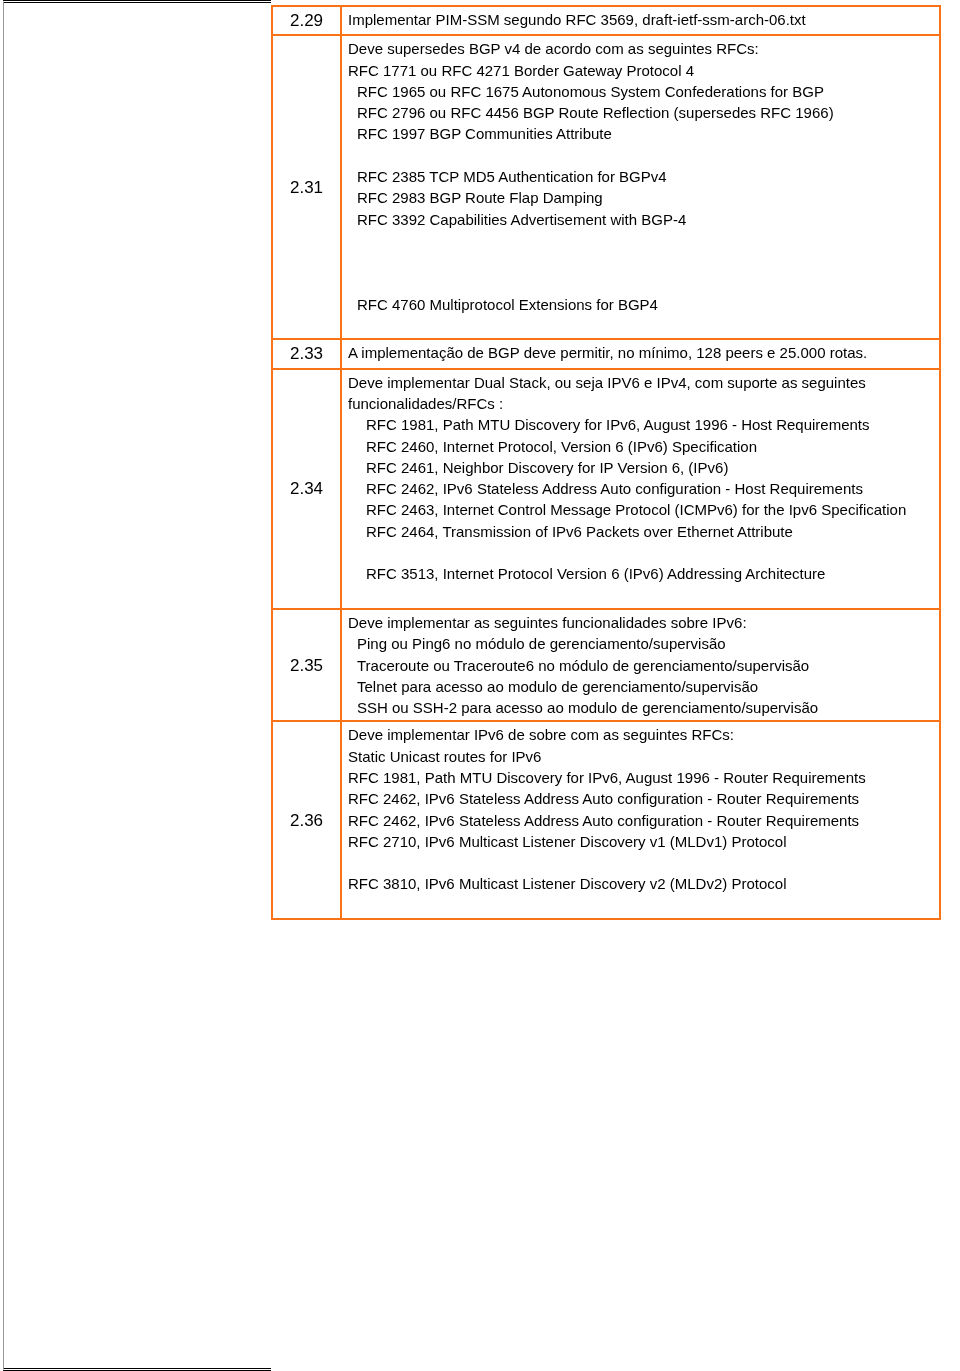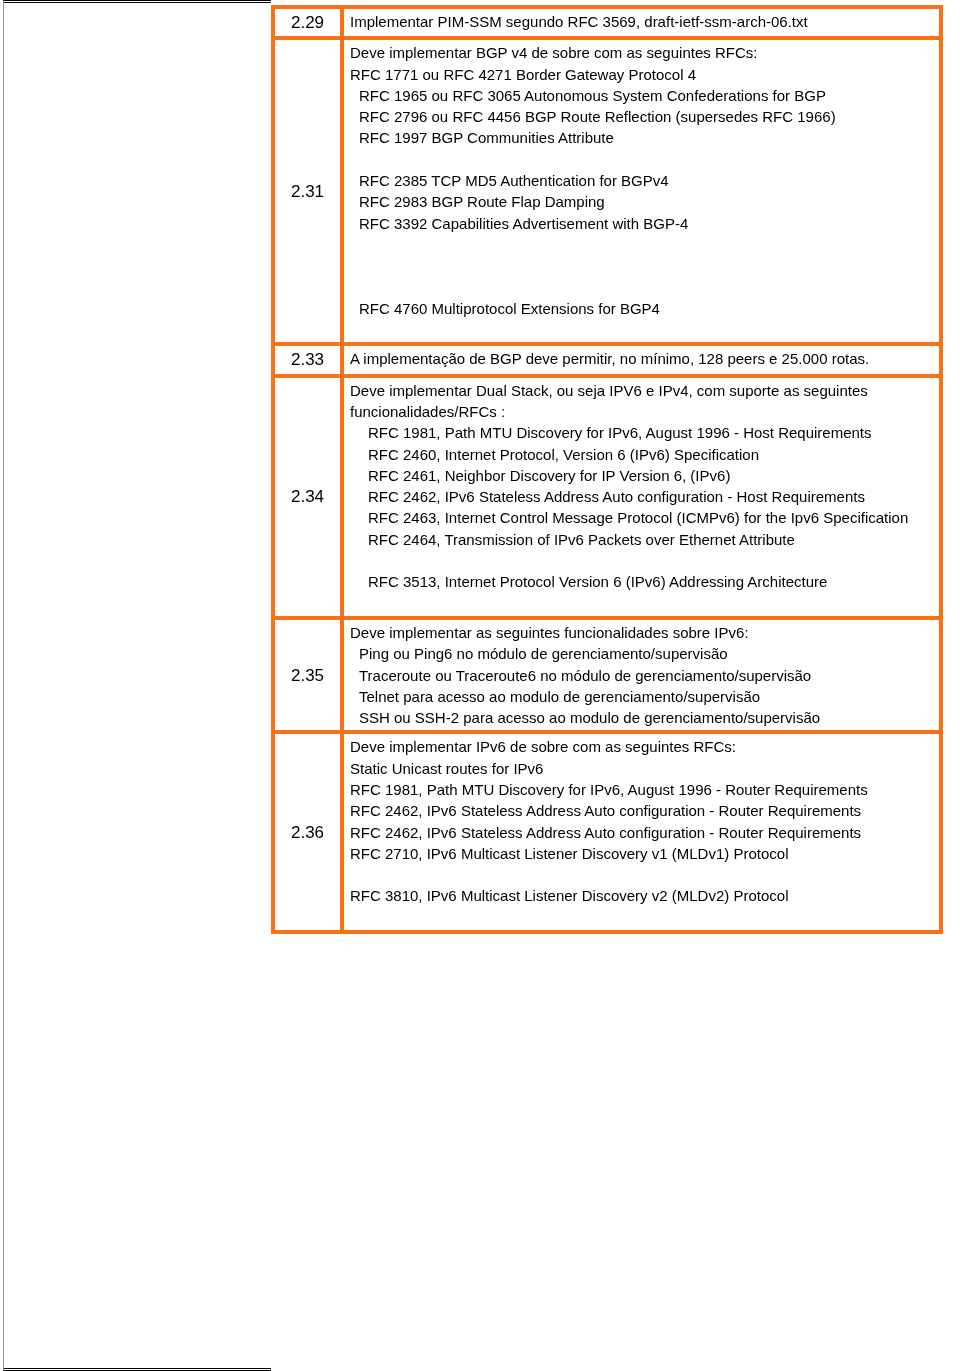--- a/index.html
+++ b/index.html
@@ -38,21 +38,21 @@
   
   .req-table {
     position: absolute;
     left: 271px;
     top: 5px;
     width: 668px;
     border-collapse: collapse;
     table-layout: fixed;
   }
   .req-table td {
-    border: 4px solid #f97316;
+    border: 2px solid #f97316;
     vertical-align: top;
     padding: 0;
     background: #fff;
   }
   .req-table td.id-cell {
     width: 69px;
     text-align: center;
     vertical-align: middle;
     font-size: 17px;
     line-height: 1.25;
@@ -90,23 +90,23 @@
     <tbody>
         <tr>
           <td class="id-cell">2.29</td>
           <td class="body-cell">
             <p class="just">Implementar PIM-SSM segundo RFC 3569, draft-ietf-ssm-arch-06.txt</p>
           </td>
         </tr>
         <tr>
           <td class="id-cell">2.31</td>
           <td class="body-cell">
-            <p>Deve implementar BGP v4 de sobre com as seguintes RFCs:</p>
+            <p>Deve supersedes BGP v4 de acordo com as seguintes RFCs:</p>
             <p>RFC 1771 ou RFC 4271 Border Gateway Protocol 4</p>
-            <p class="ind1">RFC 1965 ou RFC 3065 Autonomous System Confederations for BGP</p>
+            <p class="ind1">RFC 1965 ou RFC 1675 Autonomous System Confederations for BGP</p>
             <p class="ind1">RFC 2796 ou RFC 4456 BGP Route Reflection (supersedes RFC 1966)</p>
             <p class="ind1">RFC 1997 BGP Communities Attribute</p>
             <p class="blank"></p>
             <p class="ind1">RFC 2385 TCP MD5 Authentication for BGPv4</p>
             <p class="ind1">RFC 2983 BGP Route Flap Damping</p>
             <p class="ind1">RFC 3392 Capabilities Advertisement with BGP-4</p>
             <p class="blank"></p>
             <p class="blank"></p>
             <p class="blank"></p>
             <p class="ind1">RFC 4760 Multiprotocol Extensions  for BGP4</p>

